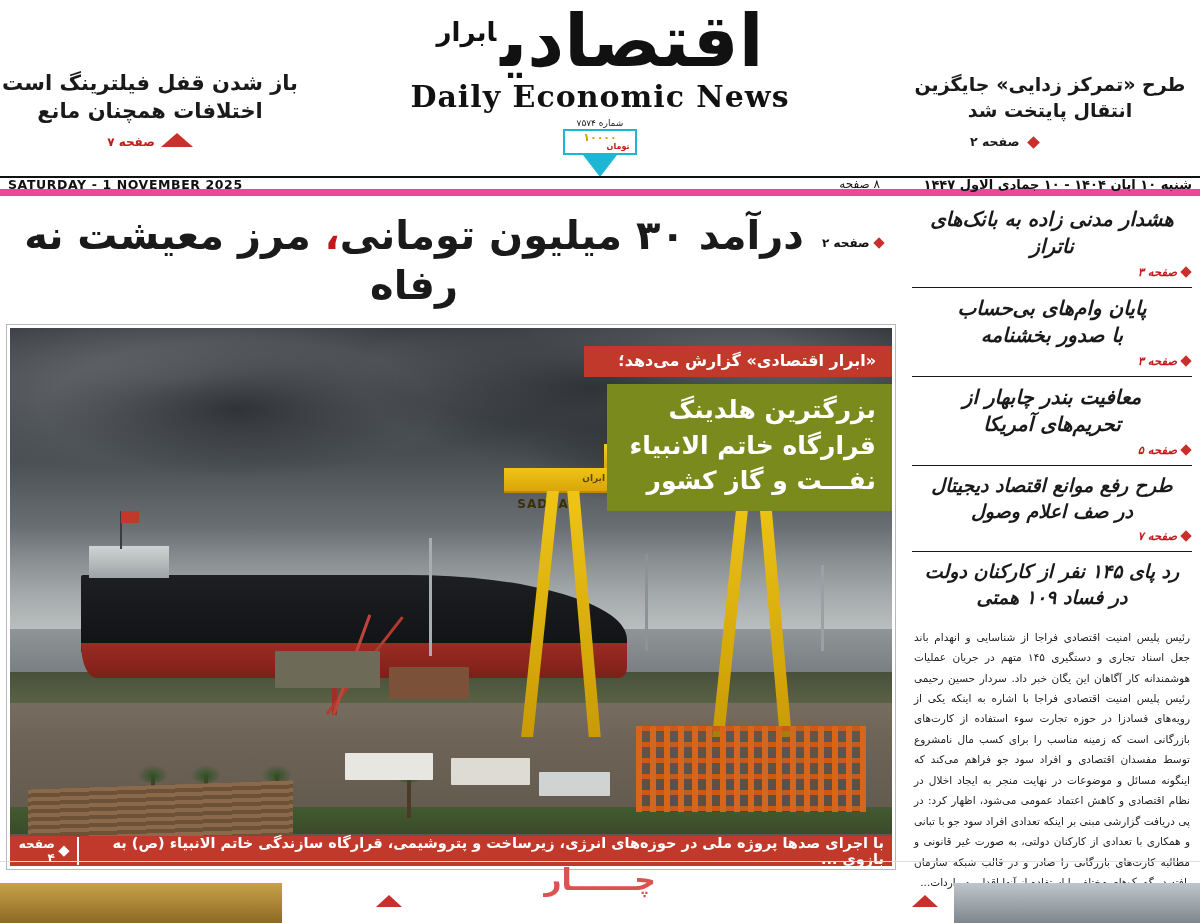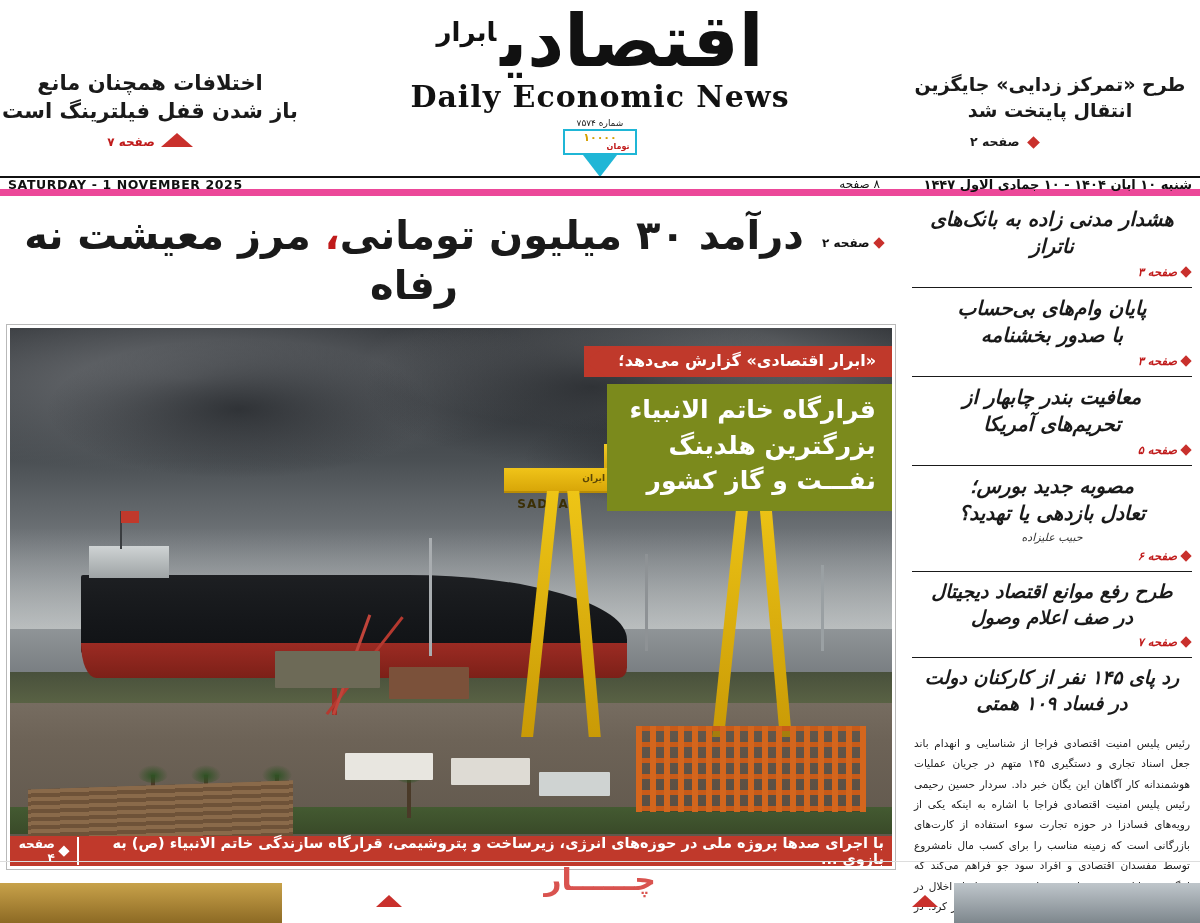--- a/index.html
+++ b/index.html
@@ -372,22 +372,22 @@
   }
 </style>
 </head>
 <body>
 
 <div class="page">
 
   <div class="masthead">
 
     <div class="mh-left">
+      <div class="line">باز شدن قفل فیلترینگ است</div>
       <div class="line">اختلافات همچنان مانع</div>
-      <div class="line">باز شدن قفل فیلترینگ است</div>
       <div style="display:flex;align-items:center;justify-content:center;gap:6px;">
         <span class="tri-up"></span>
         <span class="pg" style="margin-top:10px">صفحه ۷</span>
       </div>
     </div>
 
     <div class="mh-center">
       <div class="logo-ar">
         <span>اقتصادی</span><span class="sup">ابرار</span>
       </div>
@@ -482,22 +482,22 @@
           <div class="box" style="left:50%;bottom:15%;width:9%;height:5%;background:#dedbd4;"></div>
           <div class="box" style="left:60%;bottom:13%;width:8%;height:4.5%;background:#cfd3d2;"></div>
           <div class="box" style="left:30%;bottom:33%;width:12%;height:7%;background:#6d6a57;"></div>
           <div class="box" style="left:43%;bottom:31%;width:9%;height:6%;background:#7b513a;"></div>
 
           <div class="ribbon">
             <span>«ابرار اقتصادی» گزارش می‌دهد؛</span>
           </div>
 
           <div class="olivebox">
+            <div class="l">بزرگترین هلدینگ</div>
             <div class="l">قرارگاه خاتم الانبیاء</div>
-            <div class="l">بزرگترین هلدینگ</div>
             <div class="l">نفـــت و گاز کشور</div>
           </div>
 
           <div class="capbar">
             <span class="txt">با اجرای صدها پروژه ملی در حوزه‌های انرژی، زیرساخت و پتروشیمی، قرارگاه سازندگی خاتم الانبیاء (ص) به بازوی ...</span>
             <span class="pg">
               <span class="wdiamond"></span>
               <span>صفحه ۴</span>
             </span>
           </div>
@@ -526,29 +526,20 @@
 
       <div class="side-item">
         <div class="side-title">معافیت بندر چابهار از</div>
         <div class="side-title">تحریم‌های آمریکا</div>
         <div class="side-pg">
           <span class="rdiamond"></span>
           <span>صفحه ۵</span>
         </div>
       </div>
 
-      <div class="side-item">
-        <div class="side-title">مصوبه جدید بورس؛</div>
-        <div class="side-title">تعادل بازدهی یا تهدید؟</div>
-        <div class="side-byline">حبیب علیزاده</div>
-        <div class="side-pg">
-          <span class="rdiamond"></span>
-          <span>صفحه ۶</span>
-        </div>
-      </div>
 
       <div class="side-item">
         <div class="side-title sm">طرح رفع موانع اقتصاد دیجیتال</div>
         <div class="side-title sm">در صف اعلام وصول</div>
         <div class="side-pg">
           <span class="rdiamond"></span>
           <span>صفحه ۷</span>
         </div>
       </div>
 

